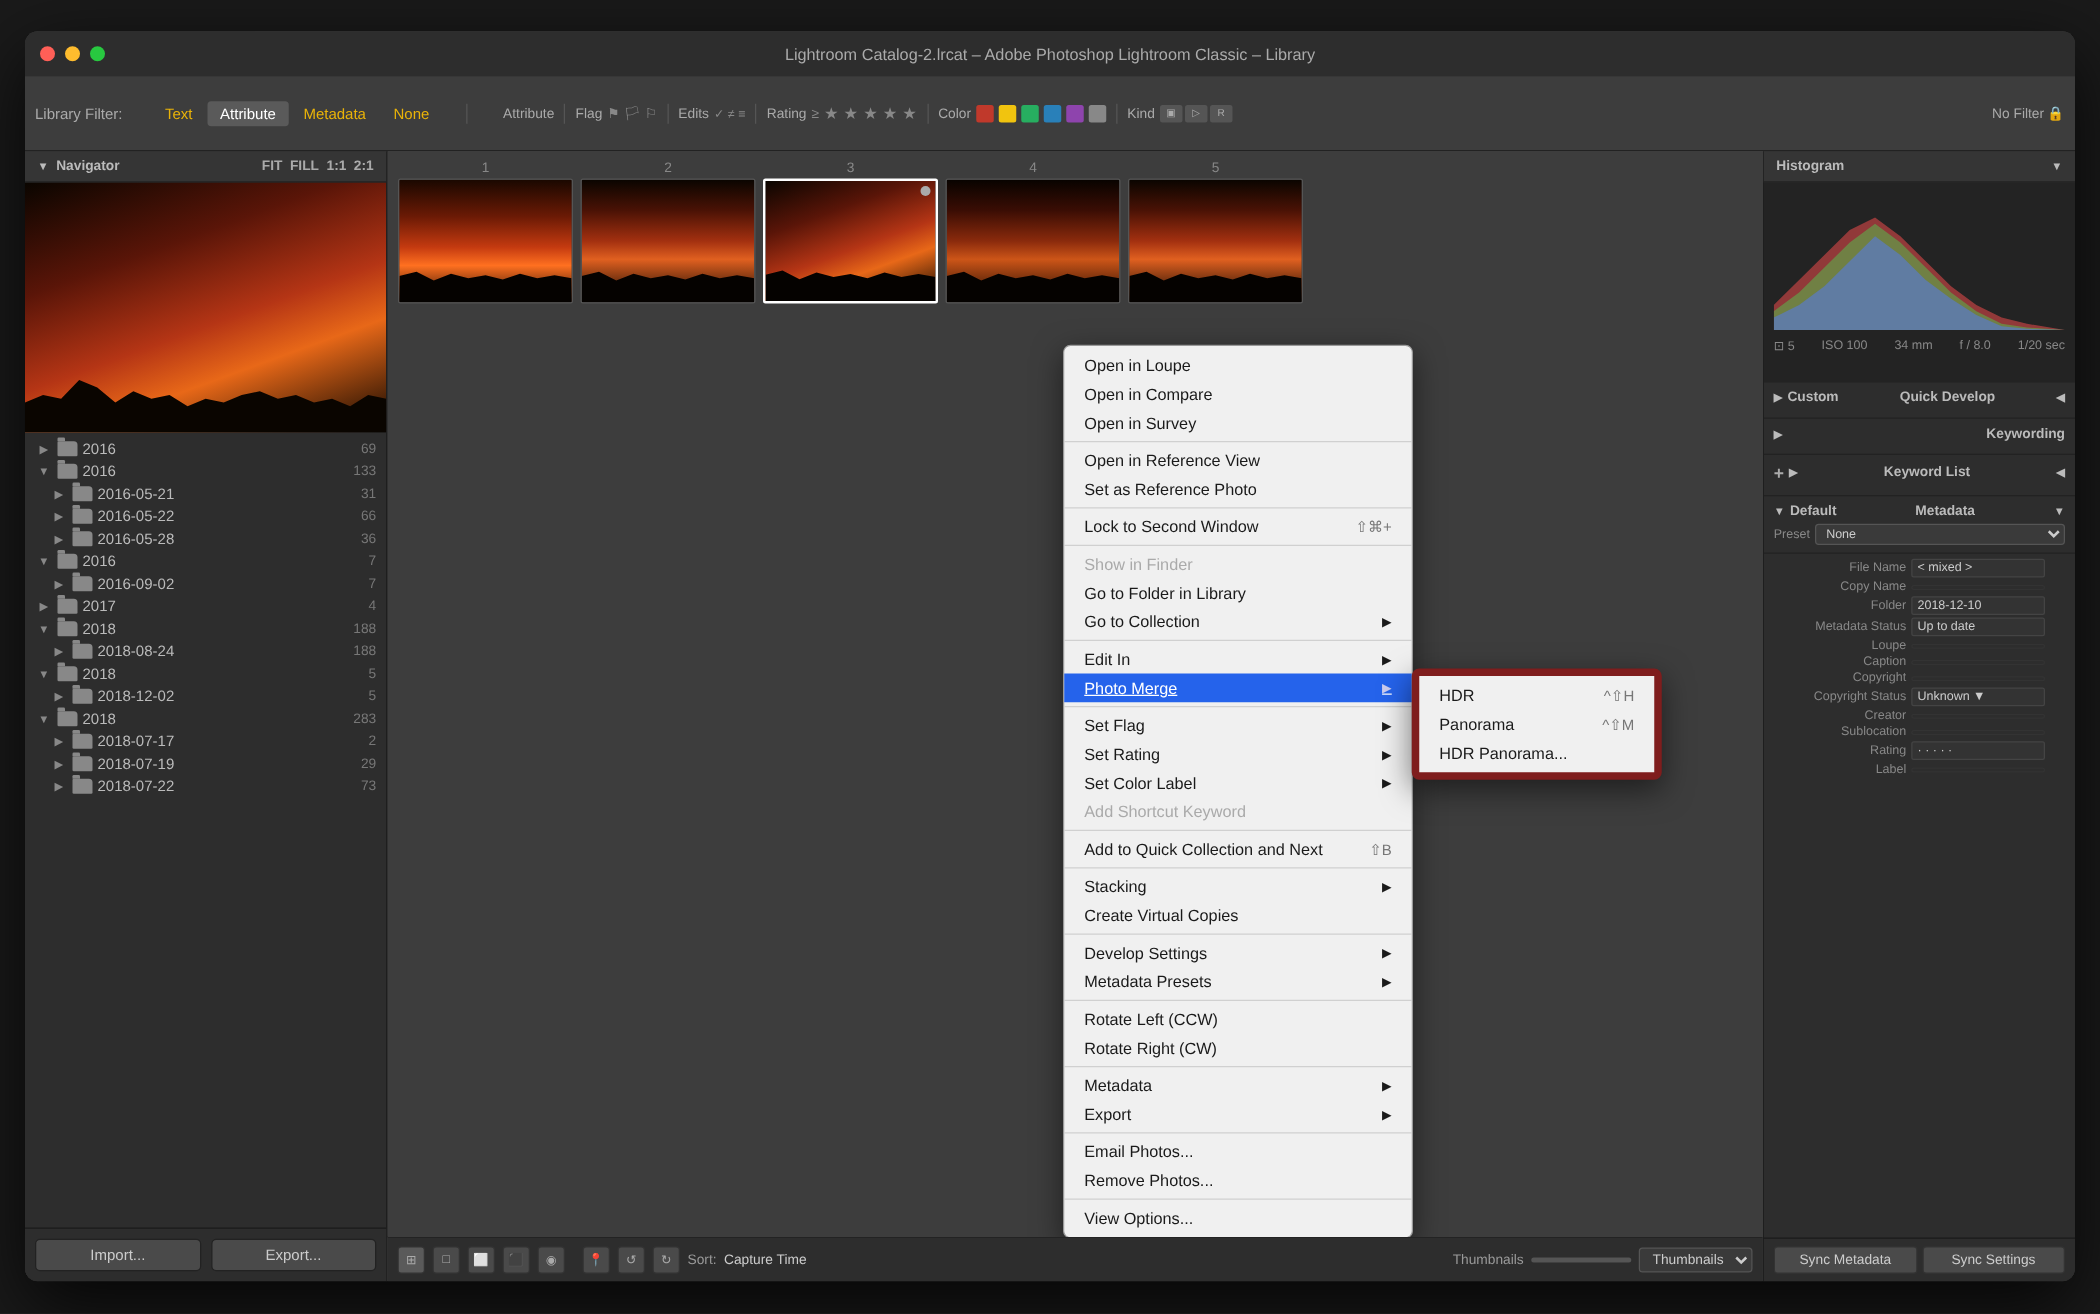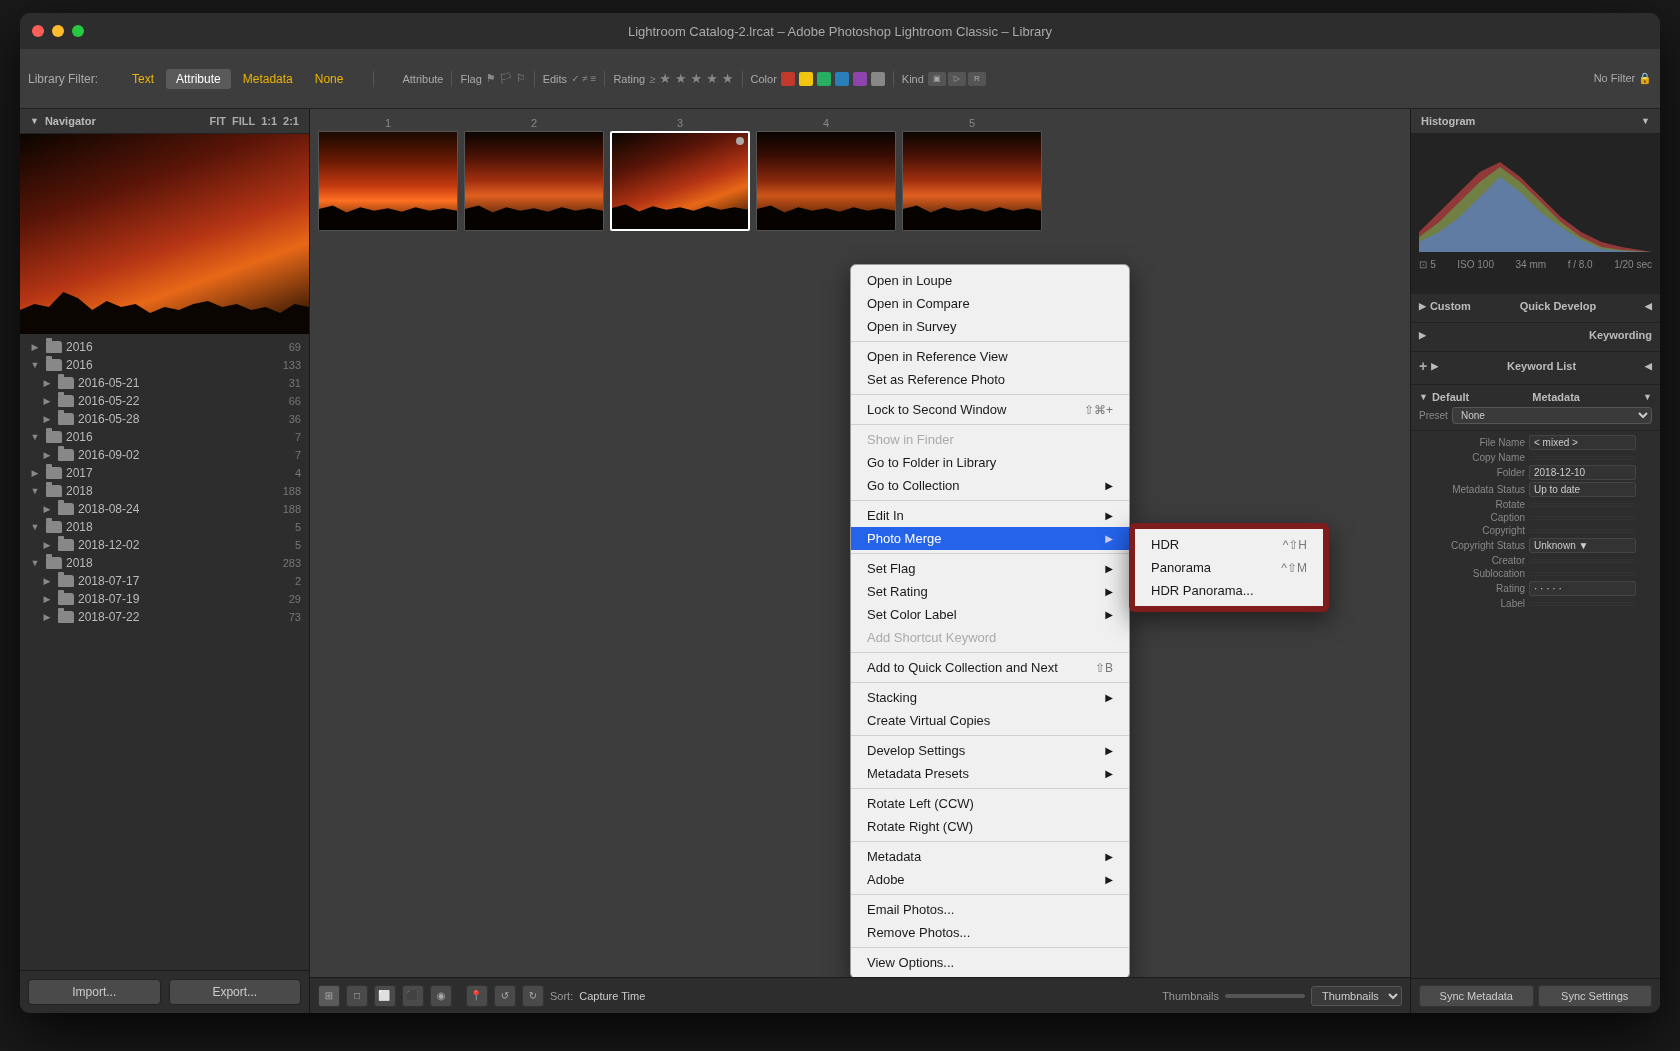--- a/index.html
+++ b/index.html
@@ -11,21 +11,21 @@
       font-size: 13px;
       color: #ccc;
       overflow: hidden;
       position: relative;
     }
 
     
     .window {
       width: 1640px;
       height: 1000px;
-      margin: 13px auto;
+      margin: 25px auto;
       background: #3a3a3a;
       border-radius: 10px;
       overflow: hidden;
       box-shadow: 0 20px 60px rgba(0,0,0,0.8);
       display: flex;
       flex-direction: column;
     }
 
     .titlebar {
       height: 36px;
@@ -892,21 +892,21 @@
             </div>
             <div class="ctx-item">
               <span>Go to Collection</span>
               <span class="ctx-arrow">▶</span>
             </div>
             <div class="ctx-separator"></div>
             <div class="ctx-item">
               <span>Edit In</span>
               <span class="ctx-arrow">▶</span>
             </div>
-            <div class="ctx-item highlighted" style="position:relative;">
+            <div class="ctx-item highlighted" style="position:relative;text-decoration:underline;">
               <span>Photo Merge</span>
               <span class="ctx-arrow" style="color:#cce;">▶</span>
 
               <div class="sub-context-menu">
                 <div class="sub-ctx-item">
                   <span>HDR</span>
                   <span class="sub-shortcut">^⇧H</span>
                 </div>
                 <div class="sub-ctx-item">
                   <span>Panorama</span>
@@ -961,21 +961,21 @@
             </div>
             <div class="ctx-item">
               <span>Rotate Right (CW)</span>
             </div>
             <div class="ctx-separator"></div>
             <div class="ctx-item">
               <span>Metadata</span>
               <span class="ctx-arrow">▶</span>
             </div>
             <div class="ctx-item">
-              <span>Adobe</span>
+              <span>Export</span>
               <span class="ctx-arrow">▶</span>
             </div>
             <div class="ctx-separator"></div>
             <div class="ctx-item">
               <span>Email Photos...</span>
             </div>
             <div class="ctx-item">
               <span>Remove Photos...</span>
             </div>
             <div class="ctx-separator"></div>
@@ -1087,21 +1087,21 @@
           </div>
           <div class="meta-row">
             <span class="meta-label">Folder</span>
             <span class="meta-value">2018-12-10</span>
           </div>
           <div class="meta-row">
             <span class="meta-label">Metadata Status</span>
             <span class="meta-value">Up to date</span>
           </div>
           <div class="meta-row">
-            <span class="meta-label">Rotate</span>
+            <span class="meta-label">Loupe</span>
             <span class="meta-value empty"></span>
           </div>
           <div class="meta-row">
             <span class="meta-label">Caption</span>
             <span class="meta-value empty"></span>
           </div>
           <div class="meta-row">
             <span class="meta-label">Copyright</span>
             <span class="meta-value empty"></span>
           </div>

